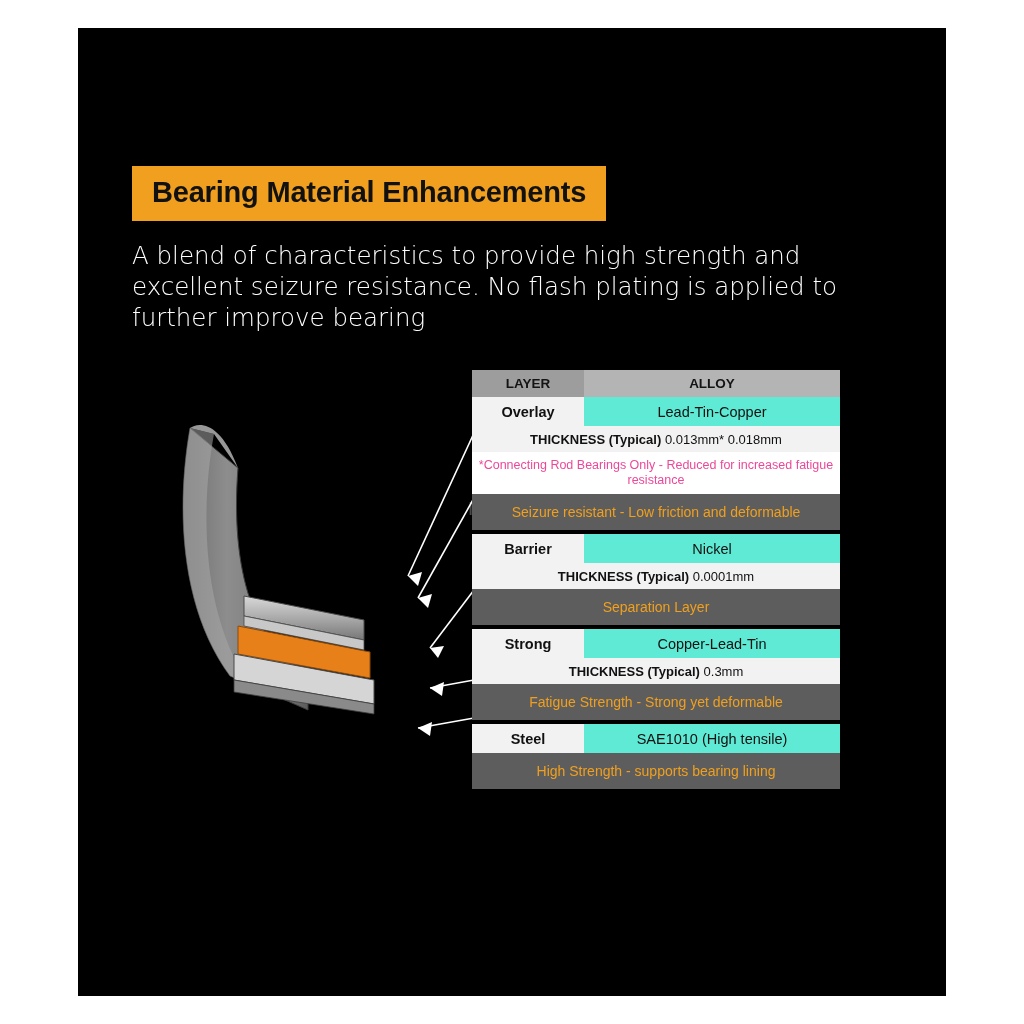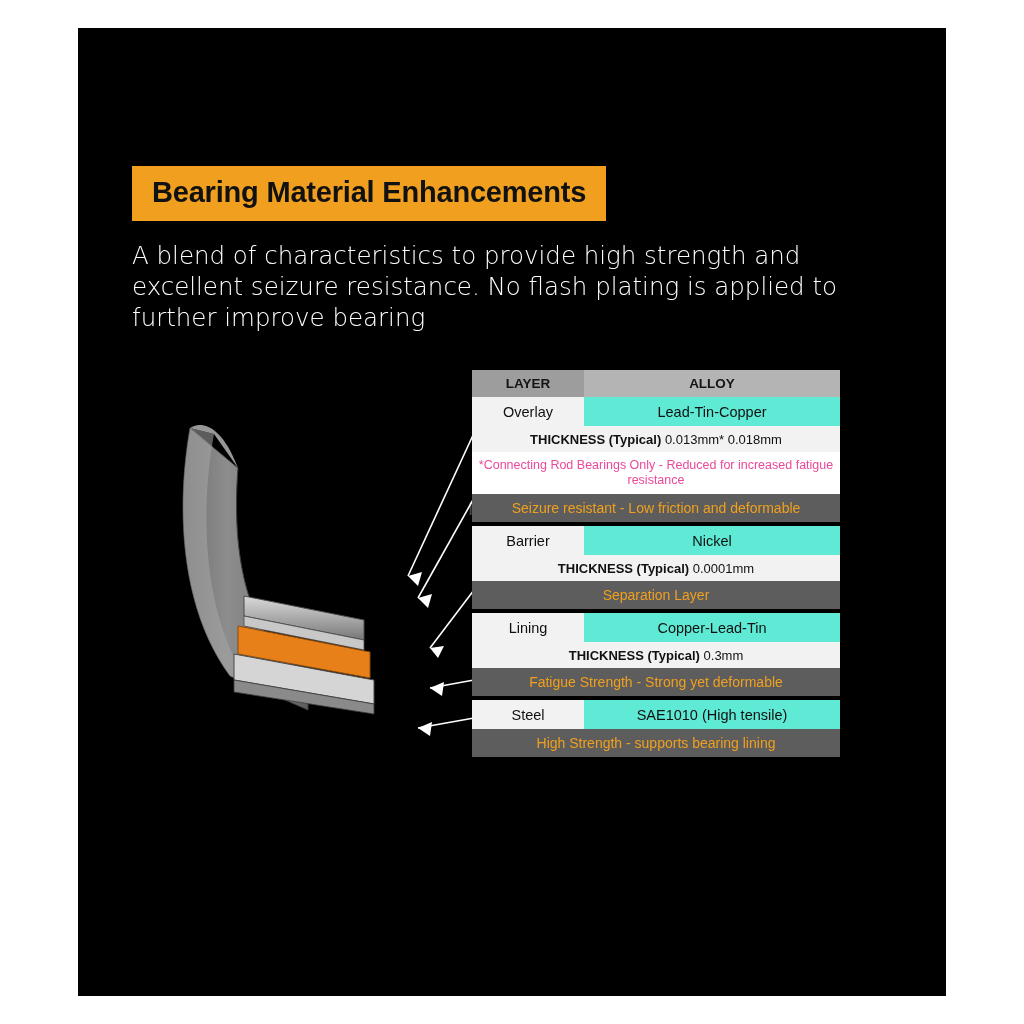--- a/index.html
+++ b/index.html
@@ -96,42 +96,42 @@
   .r-head td.c1 { background: #b4b4b4; }
   .r-layer td {
     background: #5eead4;
     color: #111111;
     height: 29px;
     padding-left: 8px;
     font-size: 14.5px;
   }
   .r-layer td.c0 {
     background: #f2f2f2;
-    font-weight: normal;
+    font-weight: bold;
   }
   .r-thick td {
     background: #f2f2f2;
     color: #111111;
     height: 26px;
     padding-left: 8px;
     font-size: 13px;
   }
   .r-thick .lbl { font-weight: bold; }
   .r-note td {
     background: #ffffff;
     color: #ec4899;
     height: 42px;
     padding: 2px 8px 4px 8px;
     font-size: 12.5px;
     line-height: 15px;
   }
   .r-prop td {
     background: #5d5d5d;
     color: #f0a01e;
-    height: 28px;
+    height: 36px;
     padding-left: 8px;
     font-size: 14px;
   }
   .spacer td { height: 4px; background: #000000; padding: 0; }
   
   #leaders {
     position: absolute;
     left: 0; top: 0;
     width: 868px; height: 968px;
     pointer-events: none;
@@ -250,21 +250,21 @@
         </tr>
         <tr class="r-prop">
           <td colspan="2">Separation Layer</td>
         </tr>
 
         <tr class="spacer">
             <td colspan="2"></td>
           </tr>
 
         <tr class="r-layer">
-          <td class="c0">Lining</td>
+          <td class="c0">Strong</td>
           <td>Copper-Lead-Tin</td>
         </tr>
         <tr class="r-thick">
           <td colspan="2">
             <span class="lbl">THICKNESS (Typical) </span>
             <span>0.3mm</span>
           </td>
         </tr>
         <tr class="r-prop">
           <td colspan="2">Fatigue Strength - Strong yet deformable</td>

